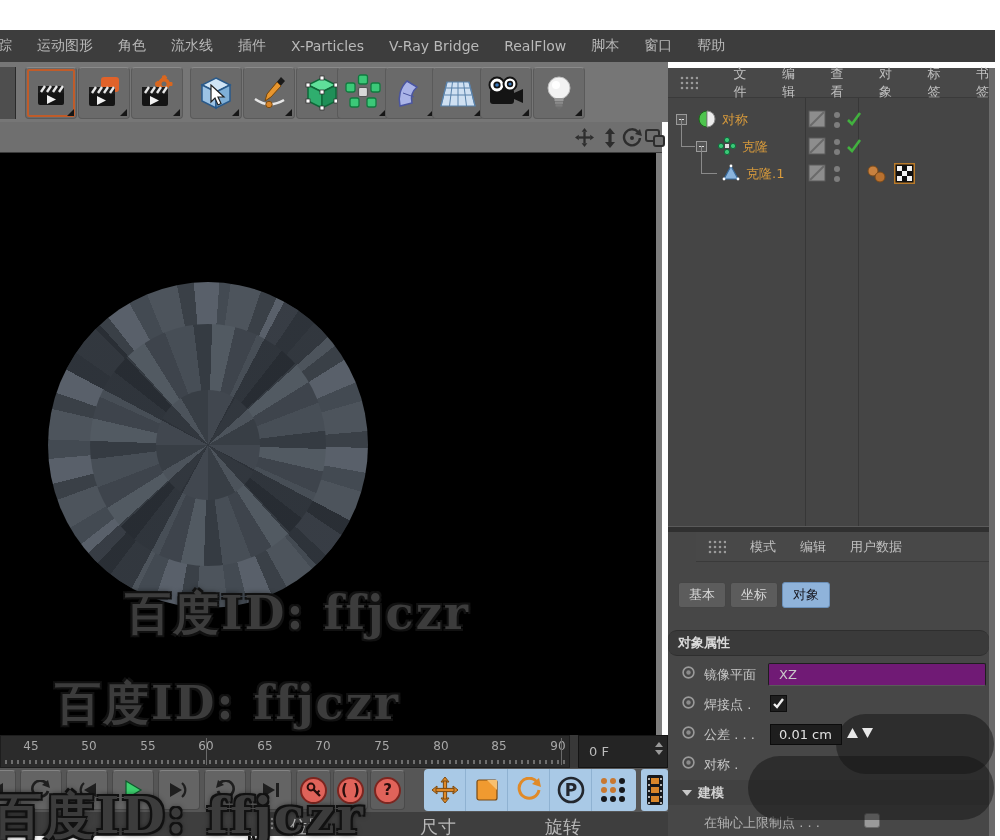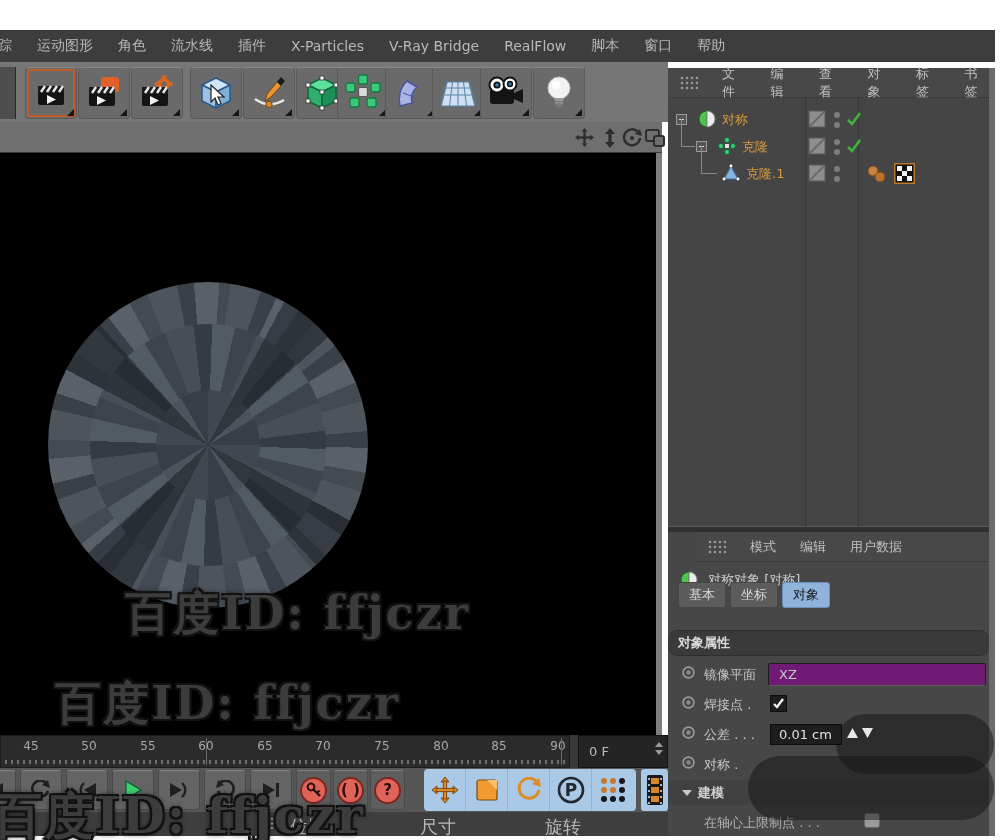--- a/index.html
+++ b/index.html
@@ -75,21 +75,21 @@
 
   
   .coords-row { position:absolute; left:0; top:812px; width:668px; height:24px; background:#3e3e3e;
      color:#b9b9b9; font-size:18px; }
   .coords-row span { position:absolute; top:3px; }
 
   
   .rpanel { position:absolute; left:668px; top:68px; width:321px; height:768px; background:#474747; }
   .redge  { position:absolute; left:989px; top:68px; width:6px; height:768px; background:#6b6b6b; }
   .pmenu { position:absolute; left:0; width:321px; height:30px; display:flex; align-items:center; gap:24px;
-           color:#c0c0c0; font-size:13px; border-bottom:1px solid #3a3a3a; background:#484848; }
+           color:#c0c0c0; font-size:13px; border-bottom:1px solid #3a3a3a; background:#484848;text-align:right; }
   .grid-handle { margin-left:12px; }
   .om-tree { position:absolute; left:0; top:30px; width:321px; height:428px; background:#454545; }
   .om-col { position:absolute; top:0; bottom:0; width:1px; background:#373737; }
   .om-row { position:absolute; left:0; width:262px; height:27px; }
   .om-name { color:#d79a3c; font-size:13px; position:absolute; top:5px; }
   .exp { position:absolute; top:8px; width:11px; height:11px; border:1px solid #9a9a9a; background:#555; }
   .exp::after { content:""; position:absolute; left:2px; right:2px; top:4px; height:1px; background:#ddd; }
   .vis-sq { position:absolute; left:140px; top:4px; }
   .vis-dots { position:absolute; left:166px; top:6px; display:flex; flex-direction:column; gap:4px; }
   .vdot { width:6px; height:6px; border-radius:50%; background:#7d7d7d; }
@@ -680,29 +680,20 @@
               <circle cx="7" cy="12" r="1.3"></circle>
               <circle cx="12" cy="12" r="1.3"></circle>
               <circle cx="17" cy="12" r="1.3"></circle>
           </svg>
         </span>
         <span>模式</span>
         <span>编辑</span>
         <span>用户数据</span>
       </div>
 
-      <div class="am-title">
-        <span>
-          <svg width="18" height="18" viewBox="0 0 18 18">
-            <path d="M9,1 A8,8 0 0 0 9,17 Z" fill="#4ec44e" stroke="#1a6a1a" stroke-width="1"></path>
-            <path d="M9,1 A8,8 0 0 1 9,17 Z" fill="#ececec" stroke="#8a8a8a" stroke-width="1"></path>
-          </svg>
-        </span>
-        <span>对称对象 [对称]</span>
-      </div>
 
       <div class="am-tabs">
         <span class="tab">基本</span>
         <span class="tab">坐标</span>
         <span class="tab sel">对象</span>
       </div>
 
       <div class="am-section">对象属性</div>
 
       <div class="am-row" style="top:128px">

